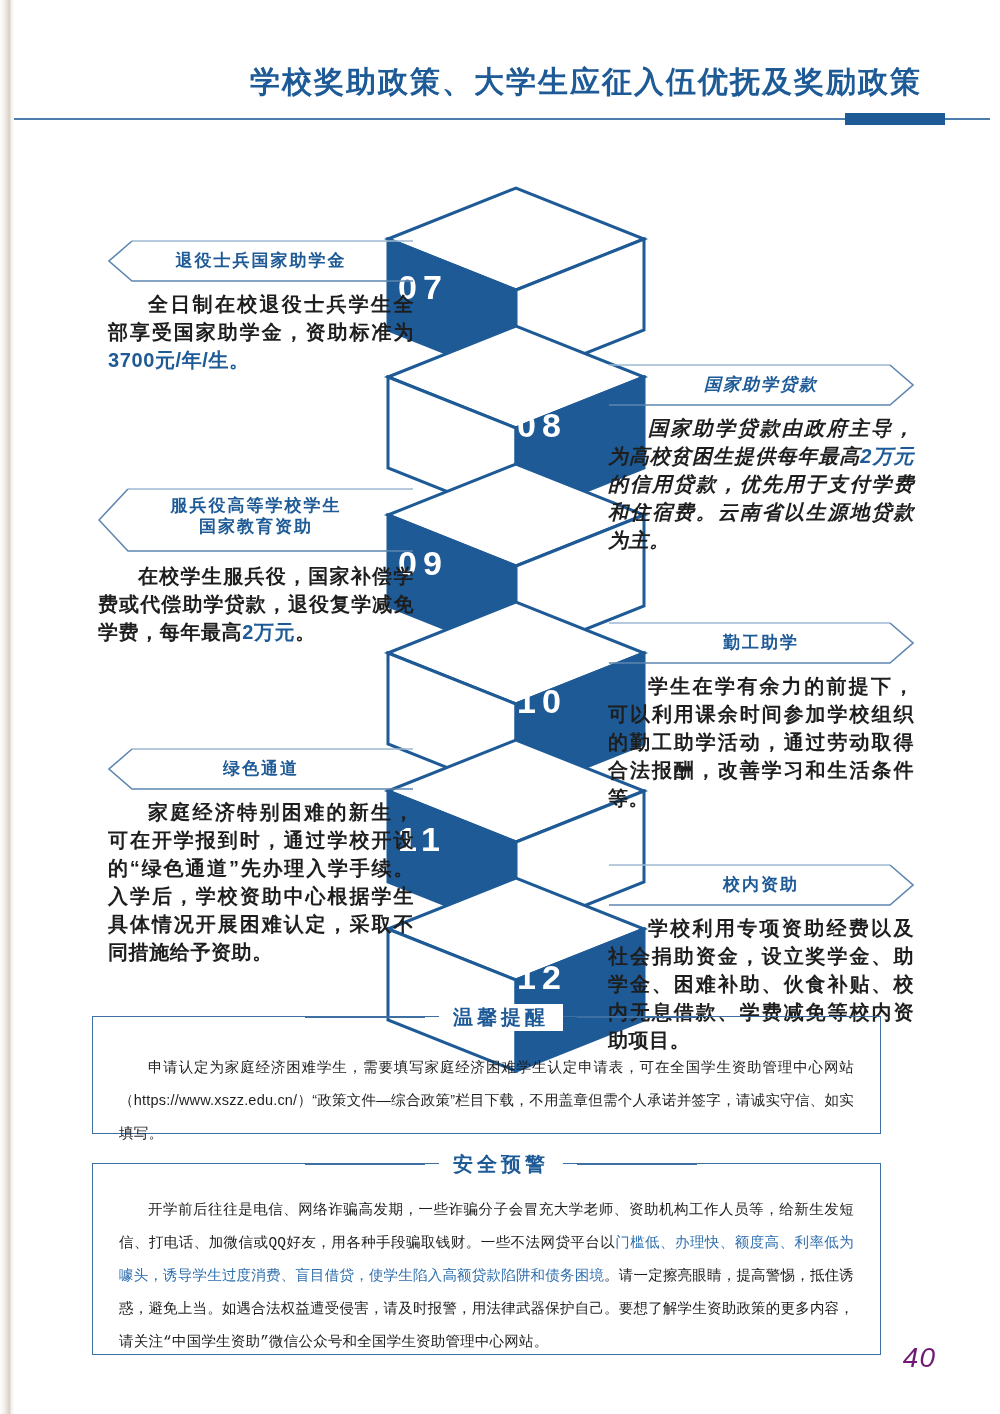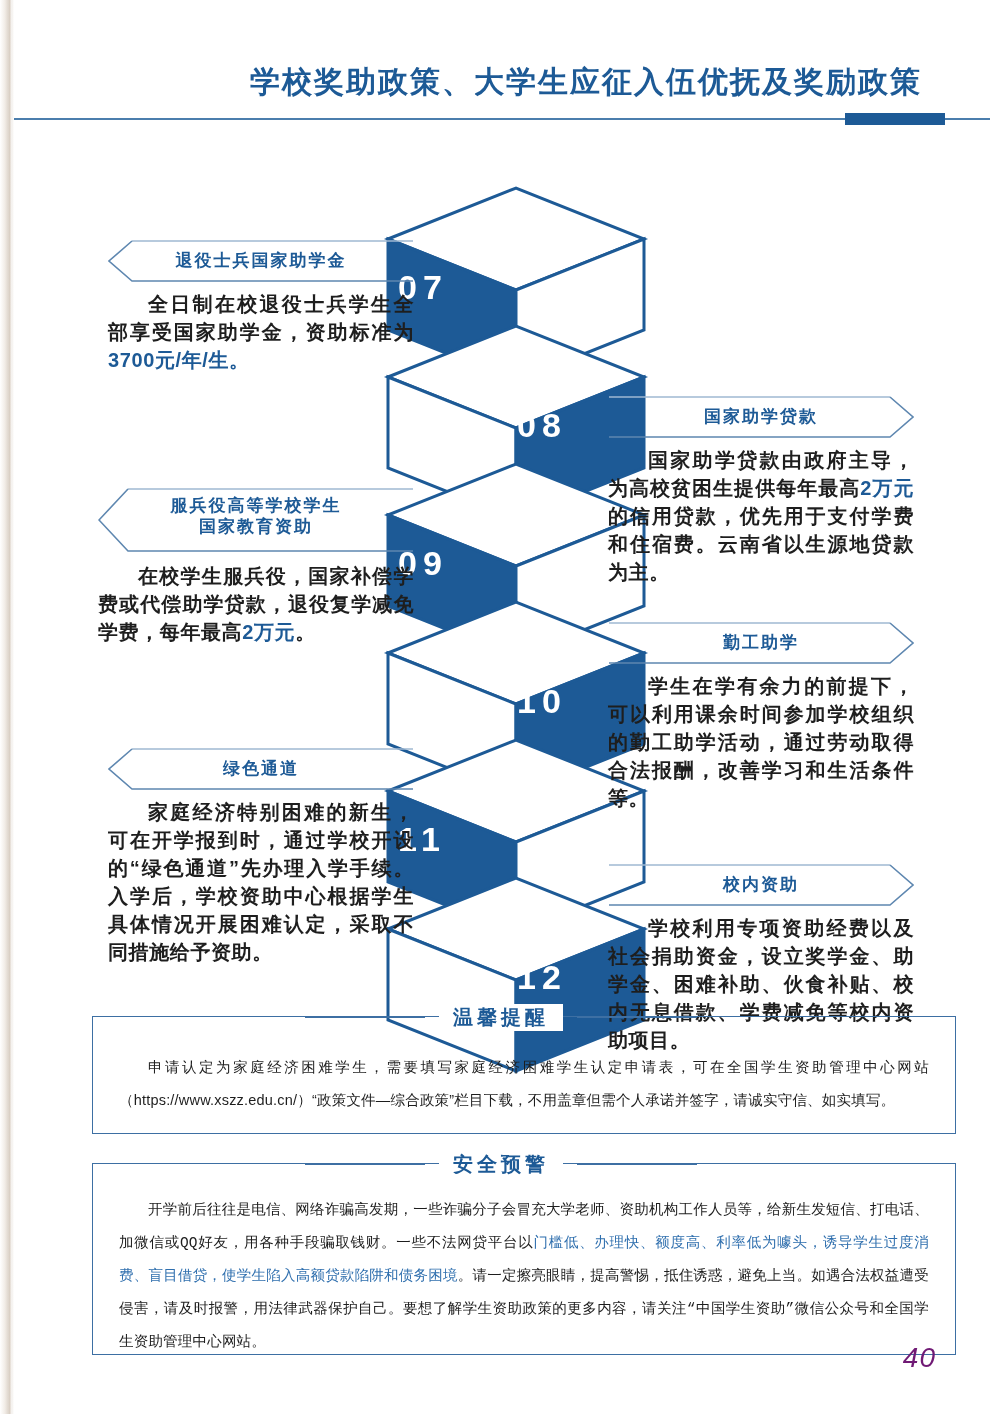--- a/index.html
+++ b/index.html
@@ -53,28 +53,28 @@
   .panel p{
     margin:4px 0 0 0;font-size:20px;line-height:28px;font-weight:700;
     color:#1e1e1e;text-align:justify;text-align-last:left;
     letter-spacing:.6px;text-indent:2em;
   }
   .panel.right-side p{text-indent:2em;}
   .panel p .hl{color:#1d5a96;}
 
   
   #p07{left:108px;top:240px;}
-  #p08{left:608px;top:396px;}
+  #p08{left:608px;top:364px;font-style:italic;}
   #p09{left:98px;top:488px;width:316px;}
   #p10{left:608px;top:622px;}
   #p11{left:108px;top:748px;width:306px;}
   #p12{left:608px;top:864px;}
 
   
-  .callout{position:absolute;left:92px;width:864px;
+  .callout{position:absolute;left:92px;width:789px;
     border:1.4px solid #3d6fa3;box-sizing:border-box;}
   .callout .cap{
     position:absolute;top:-15px;left:0;width:816px;height:30px;
     display:flex;align-items:center;justify-content:center;gap:14px;
     pointer-events:none;
   }
   .callout .cap .line{width:120px;height:1.5px;background:#3d6fa3;}
   .callout .cap .ctitle{
     background:#ffffff;padding:0 14px;
     font-size:20px;font-weight:700;color:#1d5a96;letter-spacing:4px;white-space:nowrap;

